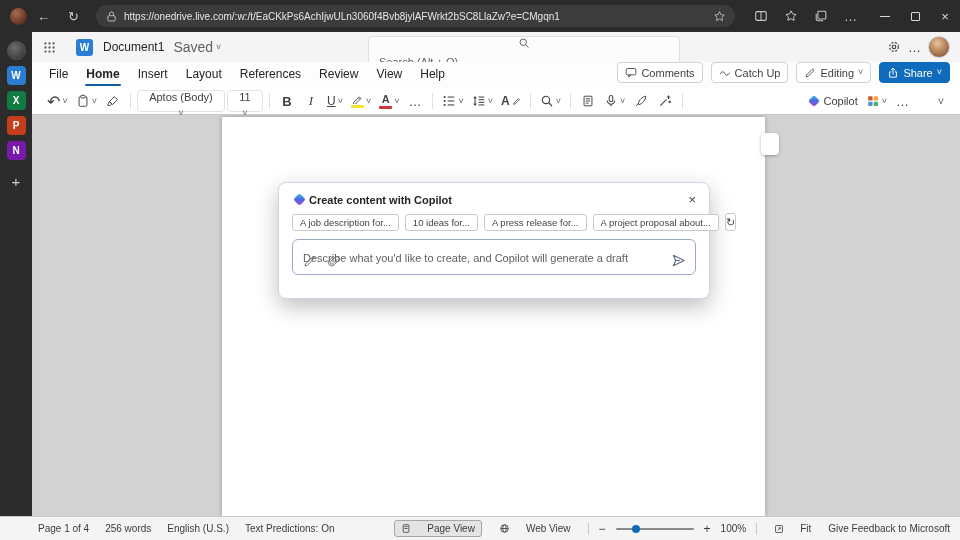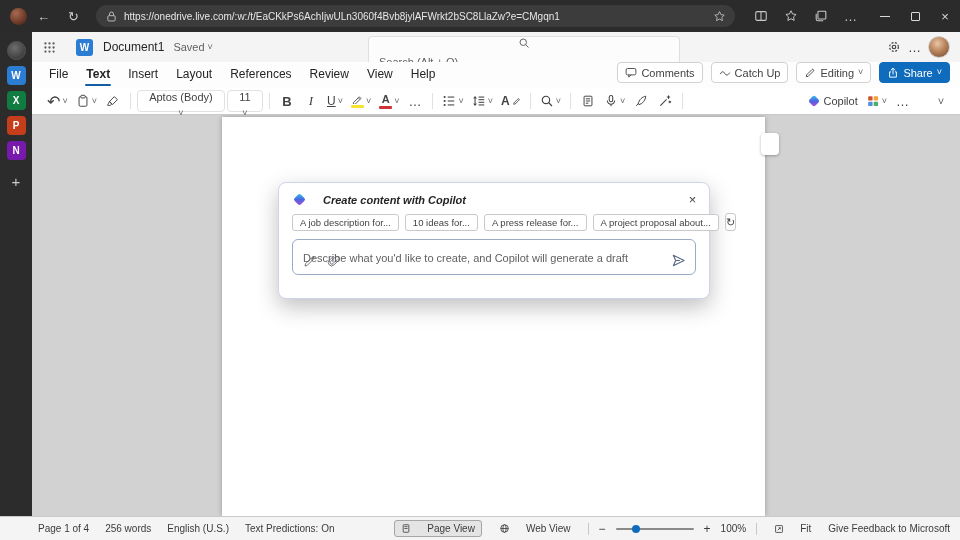--- a/index.html
+++ b/index.html
@@ -24,21 +24,21 @@
   .sb-circle{width:19px;height:19px;border-radius:50%;background:radial-gradient(circle at 40% 35%,#6e6e6e,#3d3d3d 75%);border:1px solid #555;}
   .sb-app{width:19px;height:19px;border-radius:4px;color:#fff;font-size:10px;font-weight:700;display:flex;align-items:center;justify-content:center;}
   .sb-word{background:#2b7cd3;} .sb-excel{background:#107c41;} .sb-ppt{background:#c43e1c;} .sb-onenote{background:#7719aa;}
   .sb-plus{color:#c9c9c9;font-size:15px;margin-top:8px;line-height:1;}
 
   
   .appheader{position:absolute;top:32px;left:32px;right:0;height:30px;background:#f4f4f4;display:flex;align-items:center;}
   .waffle-btn{width:30px;height:30px;display:flex;align-items:center;justify-content:center;margin-left:2px;}
   .word-logo{width:17px;height:17px;border-radius:3px;background:#2b7cd3;color:#fff;font-size:10px;font-weight:700;display:flex;align-items:center;justify-content:center;margin-left:12px;}
   .doc-title{margin-left:10px;font-size:12px;color:#242424;}
-  .saved{margin-left:9px;font-size:11px;color:#616161;}
+  .saved{margin-left:9px;font-size:14px;color:#616161;}
   .chev{font-size:9px;color:#616161;line-height:1;}
   .searchbox{position:absolute;left:336px;top:4px;width:312px;height:38px;background:#fcfcfc;border:1px solid #e1dfdd;border-radius:4px;display:flex;align-items:center;gap:6px;padding:0 8px;color:#616161;flex-direction:column;}
   .searchbox input{border:none;outline:none;background:transparent;font-family:inherit;font-size:11px;color:#424242;width:100%;}
   .searchbox input::placeholder{color:#616161;}
   .hdr-right{margin-left:auto;display:flex;align-items:center;gap:7px;padding-right:10px;color:#424242;}
   .hdr-ellipsis{font-size:13px;color:#424242;}
   .avatar{width:22px;height:22px;border-radius:50%;background:radial-gradient(circle at 42% 32%,#e9c6a2 0%,#b9855e 45%,#6f4630 100%);border:1px solid #d0d0d0;}
 
   
   .menurow{position:absolute;top:62px;left:32px;right:0;height:26px;background:#fdfdfd;display:flex;align-items:flex-start;padding-left:8px;}
@@ -66,21 +66,21 @@
   .ellipsis{font-size:13px;letter-spacing:1px;}
   .copilot-label{font-size:11px;color:#424242;}
 
   
   .canvas{position:absolute;top:115px;left:32px;right:0;bottom:24px;background:#d2d2d2;overflow:hidden;}
   .page{position:absolute;left:190px;top:2px;width:543px;height:399px;background:#fff;box-shadow:0 0 5px rgba(0,0,0,.28);}
   .margin-btn{position:absolute;left:729px;top:18px;width:18px;height:22px;background:#fff;border-radius:4px;box-shadow:0 1px 3px rgba(0,0,0,.3);}
 
   
   .cdlg{position:absolute;left:246px;top:67px;width:432px;height:117px;background:#fff;border:1px solid #ccd6e8;border-radius:8px;box-shadow:0 8px 22px rgba(0,0,0,.25);}
-  .cd-header{display:flex;align-items:center;gap:16px;padding:9px 13px 6px;font-style:italic;}
+  .cd-header{display:flex;align-items:center;gap:2px;padding:9px 13px 6px;}
   .cd-title{font-size:11px;font-weight:700;color:#242424;}
   .cd-close{margin-left:auto;font-size:13px;color:#424242;line-height:1;}
   .cd-chips{display:flex;align-items:center;gap:6px;padding:0 13px;}
   .chip{border:1px solid #c9c9c9;border-radius:3px;background:#fff;font-size:9.5px;color:#424242;padding:2px 7px;white-space:nowrap;}
   .chip-refresh{width:19px;height:18px;border:1px solid #c9c9c9;border-radius:3px;display:flex;align-items:center;justify-content:center;font-size:11px;color:#424242;}
   .cd-input{position:relative;margin:8px 13px 0;height:36px;border:1px solid #9aaac6;border-radius:6px;padding:8px 10px;}
   .cd-ph{font-size:11px;color:#616161;}
   .cd-tools{position:absolute;left:10px;bottom:6px;display:flex;align-items:center;gap:11px;color:#5f6368;}
   .cd-send{position:absolute;right:9px;bottom:6px;color:#5c6a84;}
 
@@ -219,21 +219,21 @@
             <circle cx="8" cy="8" r="2"></circle>
           </g>
         </svg>
       <span class="hdr-ellipsis">…</span>
       <div class="avatar"></div>
     </div>
   </div>
 
   <div class="menurow">
     <span class="tab">File</span>
-    <span class="tab active">Text</span>
+    <span class="tab active">Home</span>
     <span class="tab">Insert</span>
     <span class="tab">Layout</span>
     <span class="tab">References</span>
     <span class="tab">Review</span>
     <span class="tab">View</span>
     <span class="tab">Help</span>
 
     <div class="menu-right">
       <div class="pill">
         <svg width="12" height="12" viewBox="0 0 16 16">

